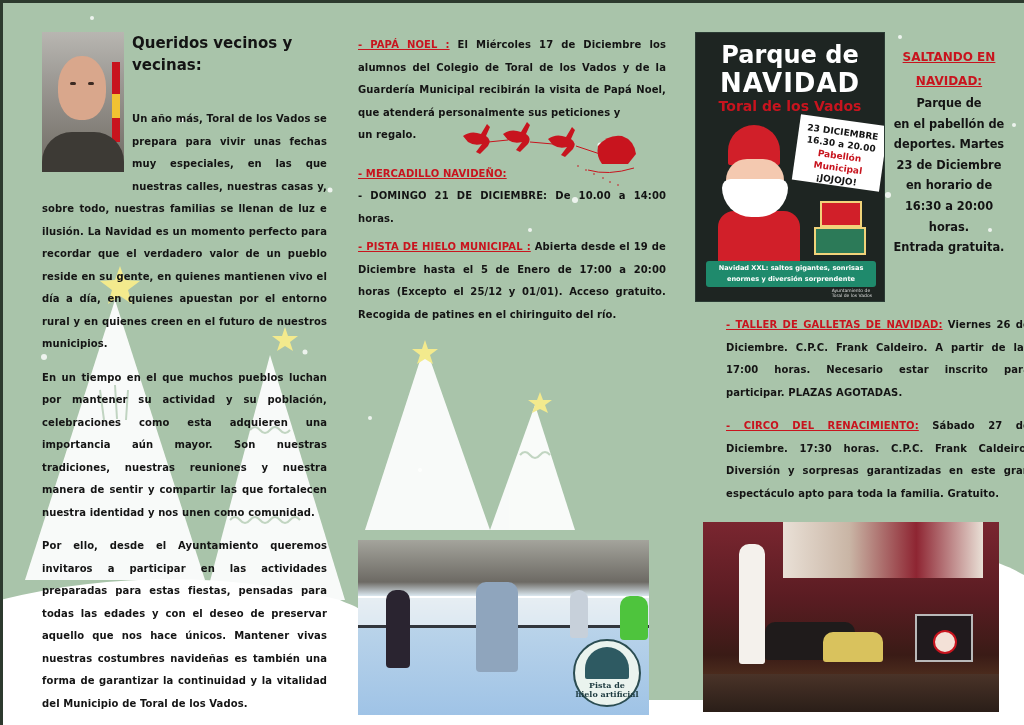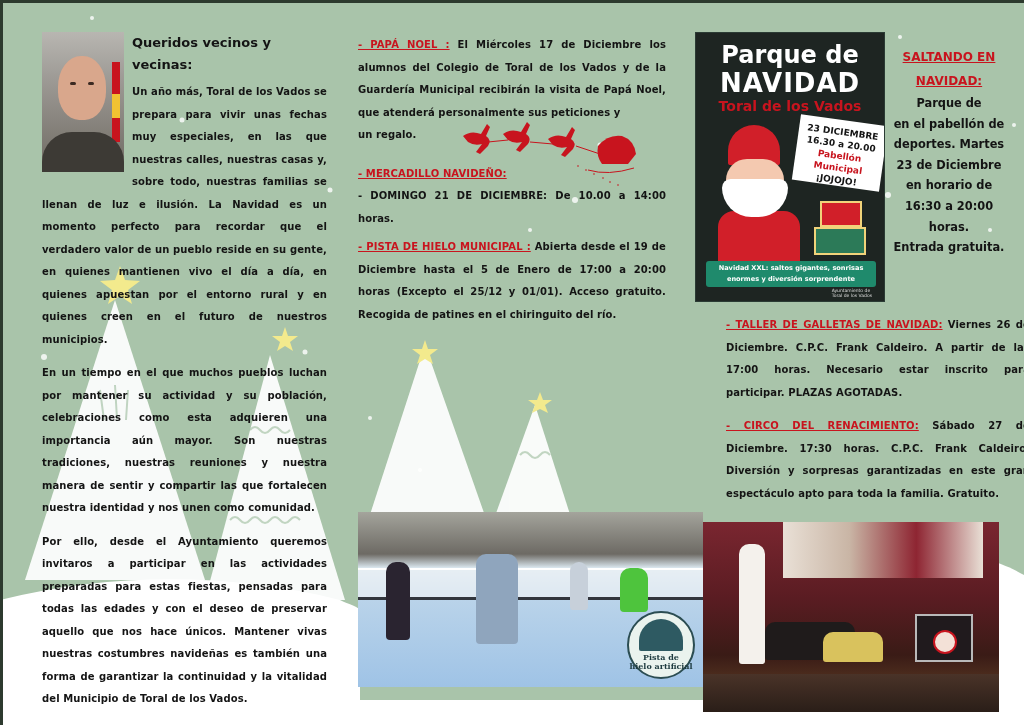--- a/index.html
+++ b/index.html
@@ -24,28 +24,28 @@
   .photo {
     float: left; width: 82px; height: 140px; margin: 0 8px 4px 0;
     background: linear-gradient(180deg, #b8b6b1 0%, #9c9994 35%, #6f6a62 100%);
     position: relative; overflow: hidden;
   }
   .photo .face { position:absolute; left:16px; top:24px; width:48px; height:64px; border-radius:48% 48% 44% 44%; background:#d9a78c; }
   .photo .shirt { position:absolute; left:0; top:100px; width:82px; height:40px; background:#3d3a35; border-radius:30px 30px 0 0; }
   .photo .flag { position:absolute; right:4px; top:30px; width:8px; height:80px; background: linear-gradient(180deg,#c8141e 0,#c8141e 40%,#f1c232 40%,#f1c232 70%,#c8141e 70%); }
   .photo .eyeL, .photo .eyeR { position:absolute; top:50px; width:6px; height:3px; background:#3b2a22; border-radius:2px; }
   .photo .eyeL { left:28px; } .photo .eyeR { left:46px; }
-  .greeting { font-size: 13px; font-weight:bold; margin-bottom: 5px; line-height: 22px; }
+  .greeting { font-size: 15px; font-weight:bold; margin-bottom: 32px; line-height: 22px; }
 
   
   #col2 { left: 358px; top: 34px; width: 308px; }
   .sleigh { position:absolute; left:100px; top:80px; width:190px; height:75px; }
 
   .rink-photo {
-    position: absolute; left: 358px; top: 512px; width: 345px; height: 175px; z-index: 2; overflow: hidden;
+    position: absolute; left: 358px; top: 540px; width: 291px; height: 175px; z-index: 2; overflow: hidden;
     background: linear-gradient(180deg, #a4a49c 0%, #6d6a64 24%, #dbe8f0 32%, #bcd5ea 45%, #9fc3e6 100%);
   }
   .rink-photo .fence { position:absolute; left:0; top:56px; width:100%; height:32px; background: rgba(235,240,244,0.75); border-top:2px solid #ffffff; border-bottom:3px solid #32363d; }
   .rink-photo .skater { position:absolute; border-radius: 10px 10px 4px 4px; }
   .rink-badge { position:absolute; right:8px; bottom:8px; width:68px; height:68px; border-radius:50%; background:#eaf3ee; border:2px solid #2b4d52; text-align:center; font-family:"DejaVu Serif", serif; font-size:8px; line-height:9px; color:#1d3a3f; padding-top:40px; font-weight:bold; }
   .rink-badge .dome { position:absolute; left:10px; top:6px; width:44px; height:32px; border-radius:22px 22px 2px 2px; background:#2e5a62; }
 
   
   .poster {
     position:absolute; left:695px; top:32px; width:190px; height:270px; z-index:2;

